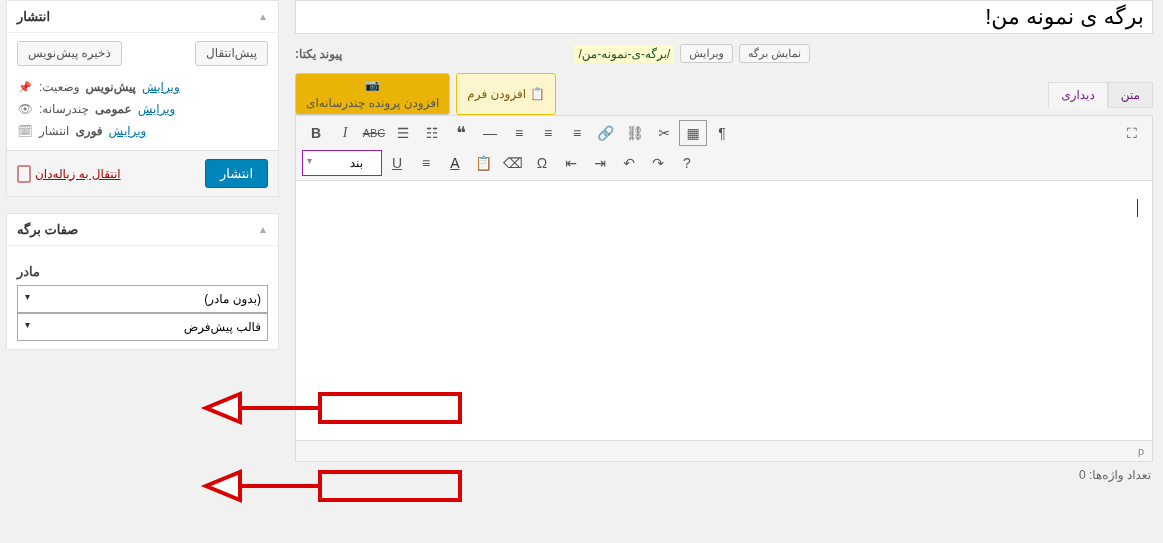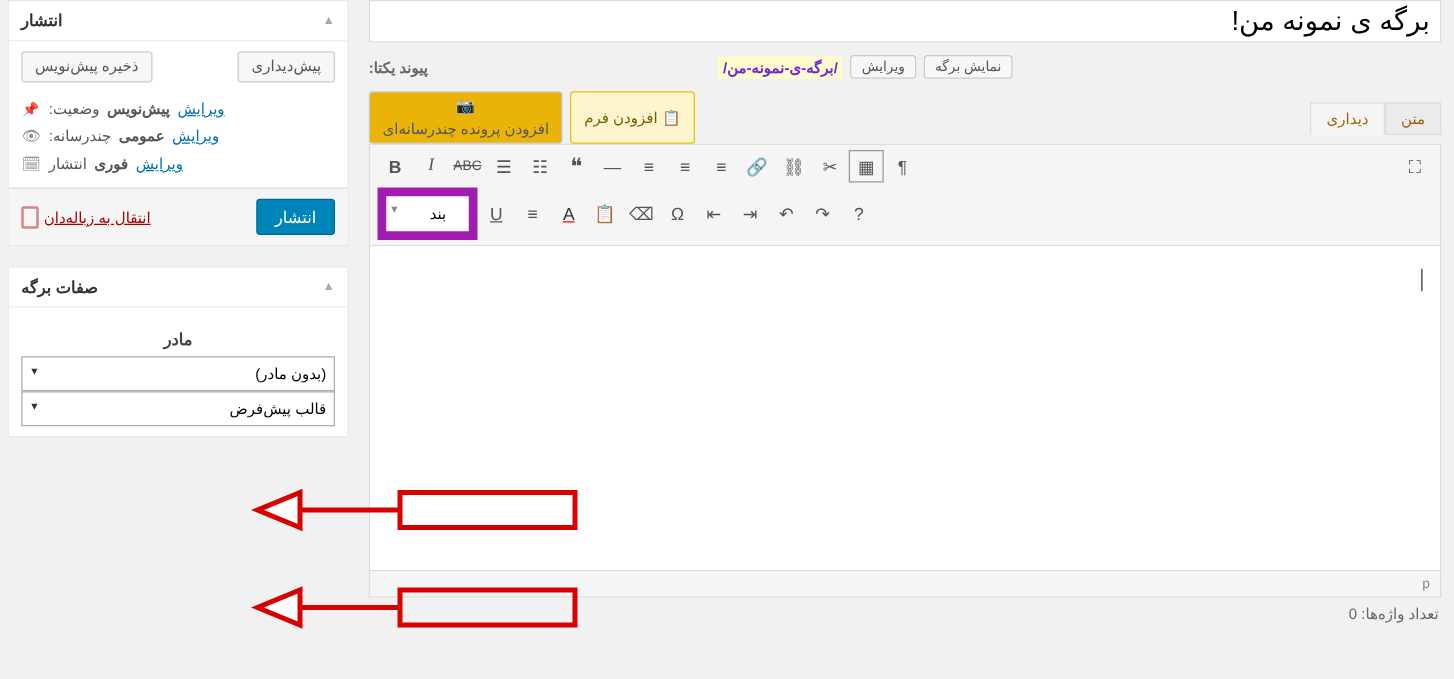--- a/index.html
+++ b/index.html
@@ -38,22 +38,21 @@
   align-items: center;
   justify-content: flex-end;
   gap: 6px;
   margin: 6px 0 10px 0;
   font-size: 12px;
   color: #666;
 }
 .permalink-slug {
   background: #fffbcc;
   padding: 2px 4px;
-  color: #6d28d9;
-  font-weight: bold;
+  color: #14532d;
 }
 .small-btn {
   background: #f7f7f7;
   border: 1px solid #ccc;
   border-radius: 3px;
   padding: 2px 8px;
   font-size: 11px;
   color: #555;
   cursor: pointer;
   font-family: inherit;
@@ -96,21 +95,21 @@
   gap: 4px;
 }
 .editor-tabs {
   display: flex;
 }
 .editor-tab {
   padding: 5px 12px;
   border: 1px solid #ddd;
   background: #ebebeb;
   font-size: 12px;
-  color: #a16207;
+  color: #701a75;
   cursor: pointer;
   position: relative;
   top: 1px;
 }
 .editor-tab.active {
   background: #f5f5f5;
   border-bottom-color: #f5f5f5;
 }
 .toolbar {
   background: #f5f5f5;
@@ -137,25 +136,25 @@
   display: inline-flex;
   align-items: center;
   justify-content: center;
   color: #555;
   font-size: 14px;
 }
 .tbtn-wide {
   min-width: 80px;
   width: auto;
   padding: 0 18px 0 6px;
-  border: 7px solid #a21caf;
+  border: 1px solid #a21caf;
   background: #fff;
   text-align: right;
   font-size: 12px;
-  height: 42px;
+  height: 26px;
   position: relative;
   font-family: inherit;
 }
 .tbtn-wide::after {
   content: "▾";
   position: absolute;
   left: 4px;
   top: 4px;
   font-size: 10px;
   color: #888;
@@ -275,21 +274,21 @@
   border: 1px solid #006799;
   color: #fff;
   padding: 6px 14px;
   border-radius: 3px;
   cursor: pointer;
   font-family: inherit;
   font-size: 13px;
 }
 .attr-label {
   font-weight: bold;
-  text-align: center;
+  text-align: left;
   margin: 10px 0 6px 0;
   font-size: 13px;
 }
 .attr-select {
   width: 100%;
   padding: 4px 6px;
   border: 1px solid #aaa;
   font-family: inherit;
   font-size: 12px;
   background: #fff;
@@ -405,21 +404,21 @@
 
 <div class="sidebar">
 
   <div class="postbox">
     <div class="postbox-header">
       <span class="toggle">▲</span>
       <span>انتشار</span>
     </div>
     <div class="postbox-body">
       <div class="action-row">
-        <button class="button">پیش‌دیداری</button>
+        <button class="button">پیش‌انتقال</button>
         <button class="button">ذخیره پیش‌نویس</button>
       </div>
       <div class="status-line">
         <span class="edit-link">ویرایش</span>
         <span><b>پیش‌نویس</b></span>
         <span>وضعیت:</span>
         <span class="status-icon ico-pin"></span>
       </div>
       <div class="status-line">
         <span class="edit-link">ویرایش</span>

